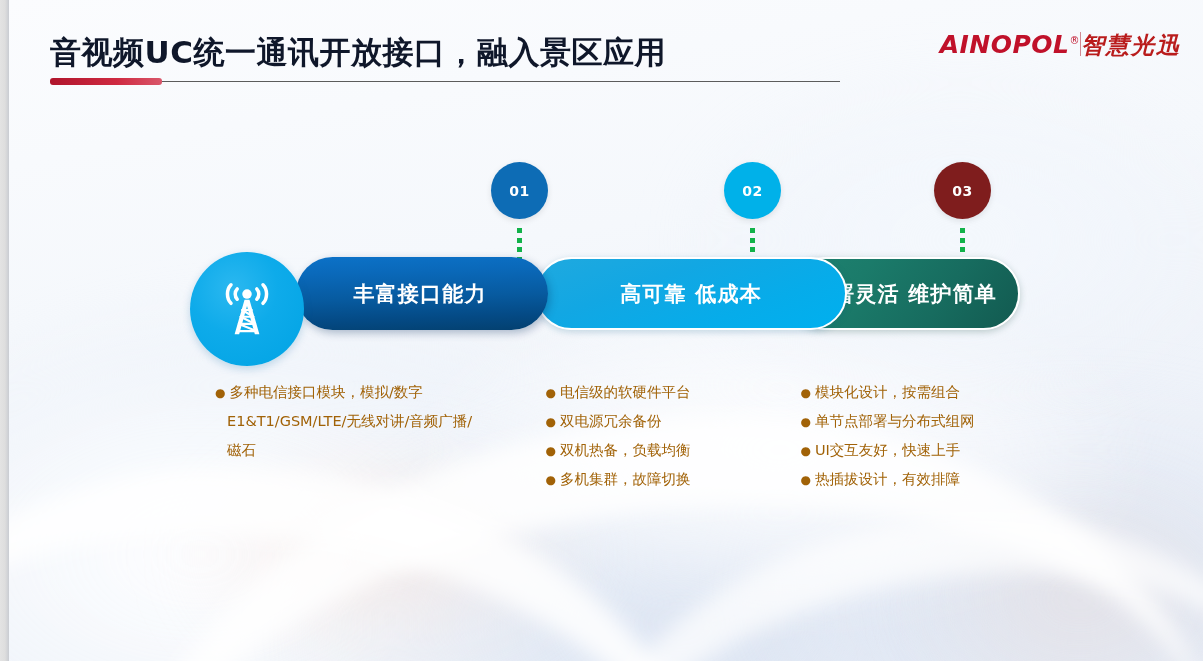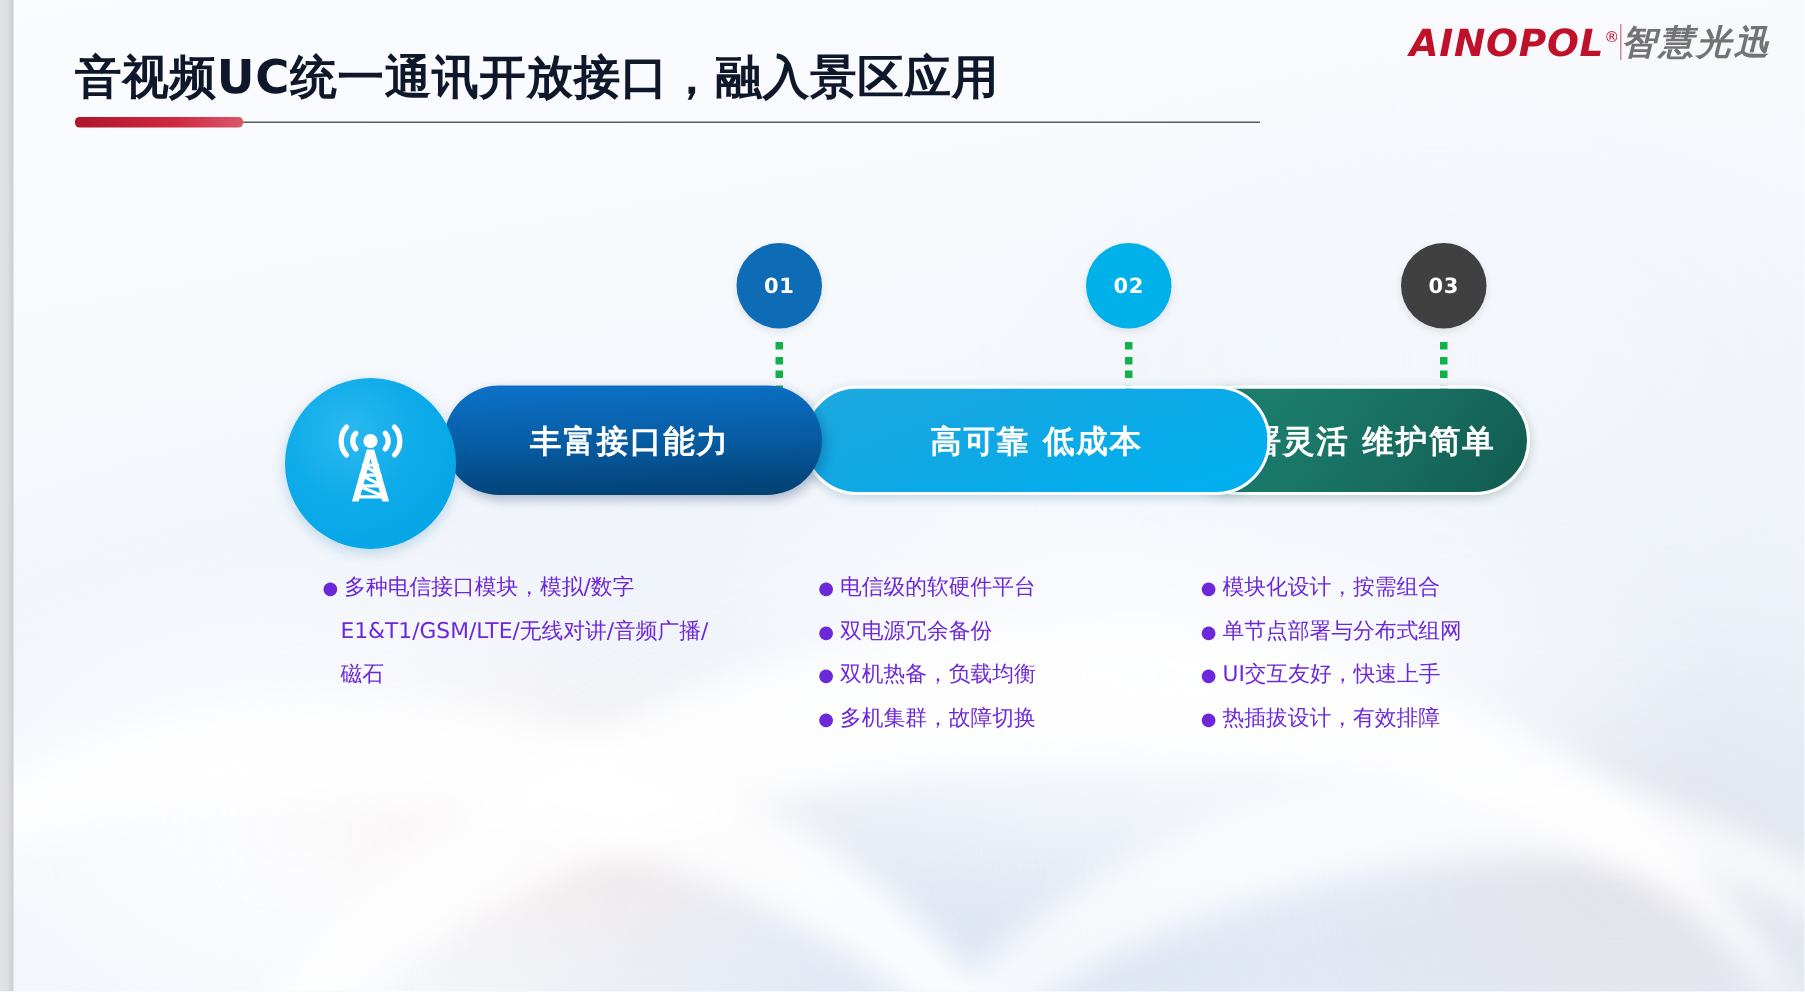--- a/index.html
+++ b/index.html
@@ -103,21 +103,21 @@
     position: absolute;
     left: 0; top: 0;
     width: 9px; height: 661px;
     background: linear-gradient(90deg, #e3e3e3 0%, #dedede 55%, #c9ccd2 100%);
   }
 
   
   .logo {
     position: absolute;
     right: 22px;
-    top: 8px;
+    top: 24px;
     display: flex;
     align-items: center;
     height: 40px;
   }
   .logo-mark {
     font-family: "DejaVu Sans", sans-serif;
     font-weight: 700;
     font-style: italic;
     font-size: 25px;
     letter-spacing: 0.5px;
@@ -134,21 +134,21 @@
   .logo-div {
     width: 1px;
     height: 24px;
     background: #d08a93;
   }
   .logo-cn {
     font-family: "DejaVu Serif", "Liberation Serif", serif;
     font-size: 23px;
     font-style: italic;
     font-weight: 700;
-    color: #737373;
+    color: #b91c1c;
     letter-spacing: 2px;
     line-height: 1;
   }
 
   
   .title-wrap {
     position: absolute;
     left: 50px;
     top: 34px;
     width: 800px;
@@ -190,21 +190,21 @@
     justify-content: center;
     color: #ffffff;
     font-size: 14px;
     font-weight: 700;
     font-family: "DejaVu Sans", sans-serif;
     letter-spacing: 0.5px;
     box-shadow: 0 2px 6px rgba(0,0,0,0.10);
   }
   .badge-01 { left: 491px; top: 162px; background: #0d6cb5; }
   .badge-02 { left: 724px; top: 162px; background: #00b1e9; }
-  .badge-03 { left: 934px; top: 162px; background: #404040; }
+  .badge-03 { left: 934px; top: 162px; background: #7f1d1d; }
 
   .dots {
     position: absolute;
     width: 5px;
     display: flex;
     flex-direction: column;
     gap: 4.5px;
   }
   .dots i {
     display: block;
@@ -293,21 +293,21 @@
   .cols {
     position: absolute;
     left: 190px;
     top: 378px;
     width: 900px;
     display: flex;
   }
   .col {
     font-family: "DejaVu Sans", "Liberation Sans", sans-serif;
     font-size: 14.5px;
-    color: #6d28d9;
+    color: #a16207;
     line-height: 2.0;
   }
   .col-1 { width: 330px; padding-left: 25px; }
   .col-2 { width: 255px; padding-left: 12px; }
   .col-3 { width: 300px; padding-left: 9px; }
 
   .bullet-line {
     display: block;
     white-space: nowrap;
   }

